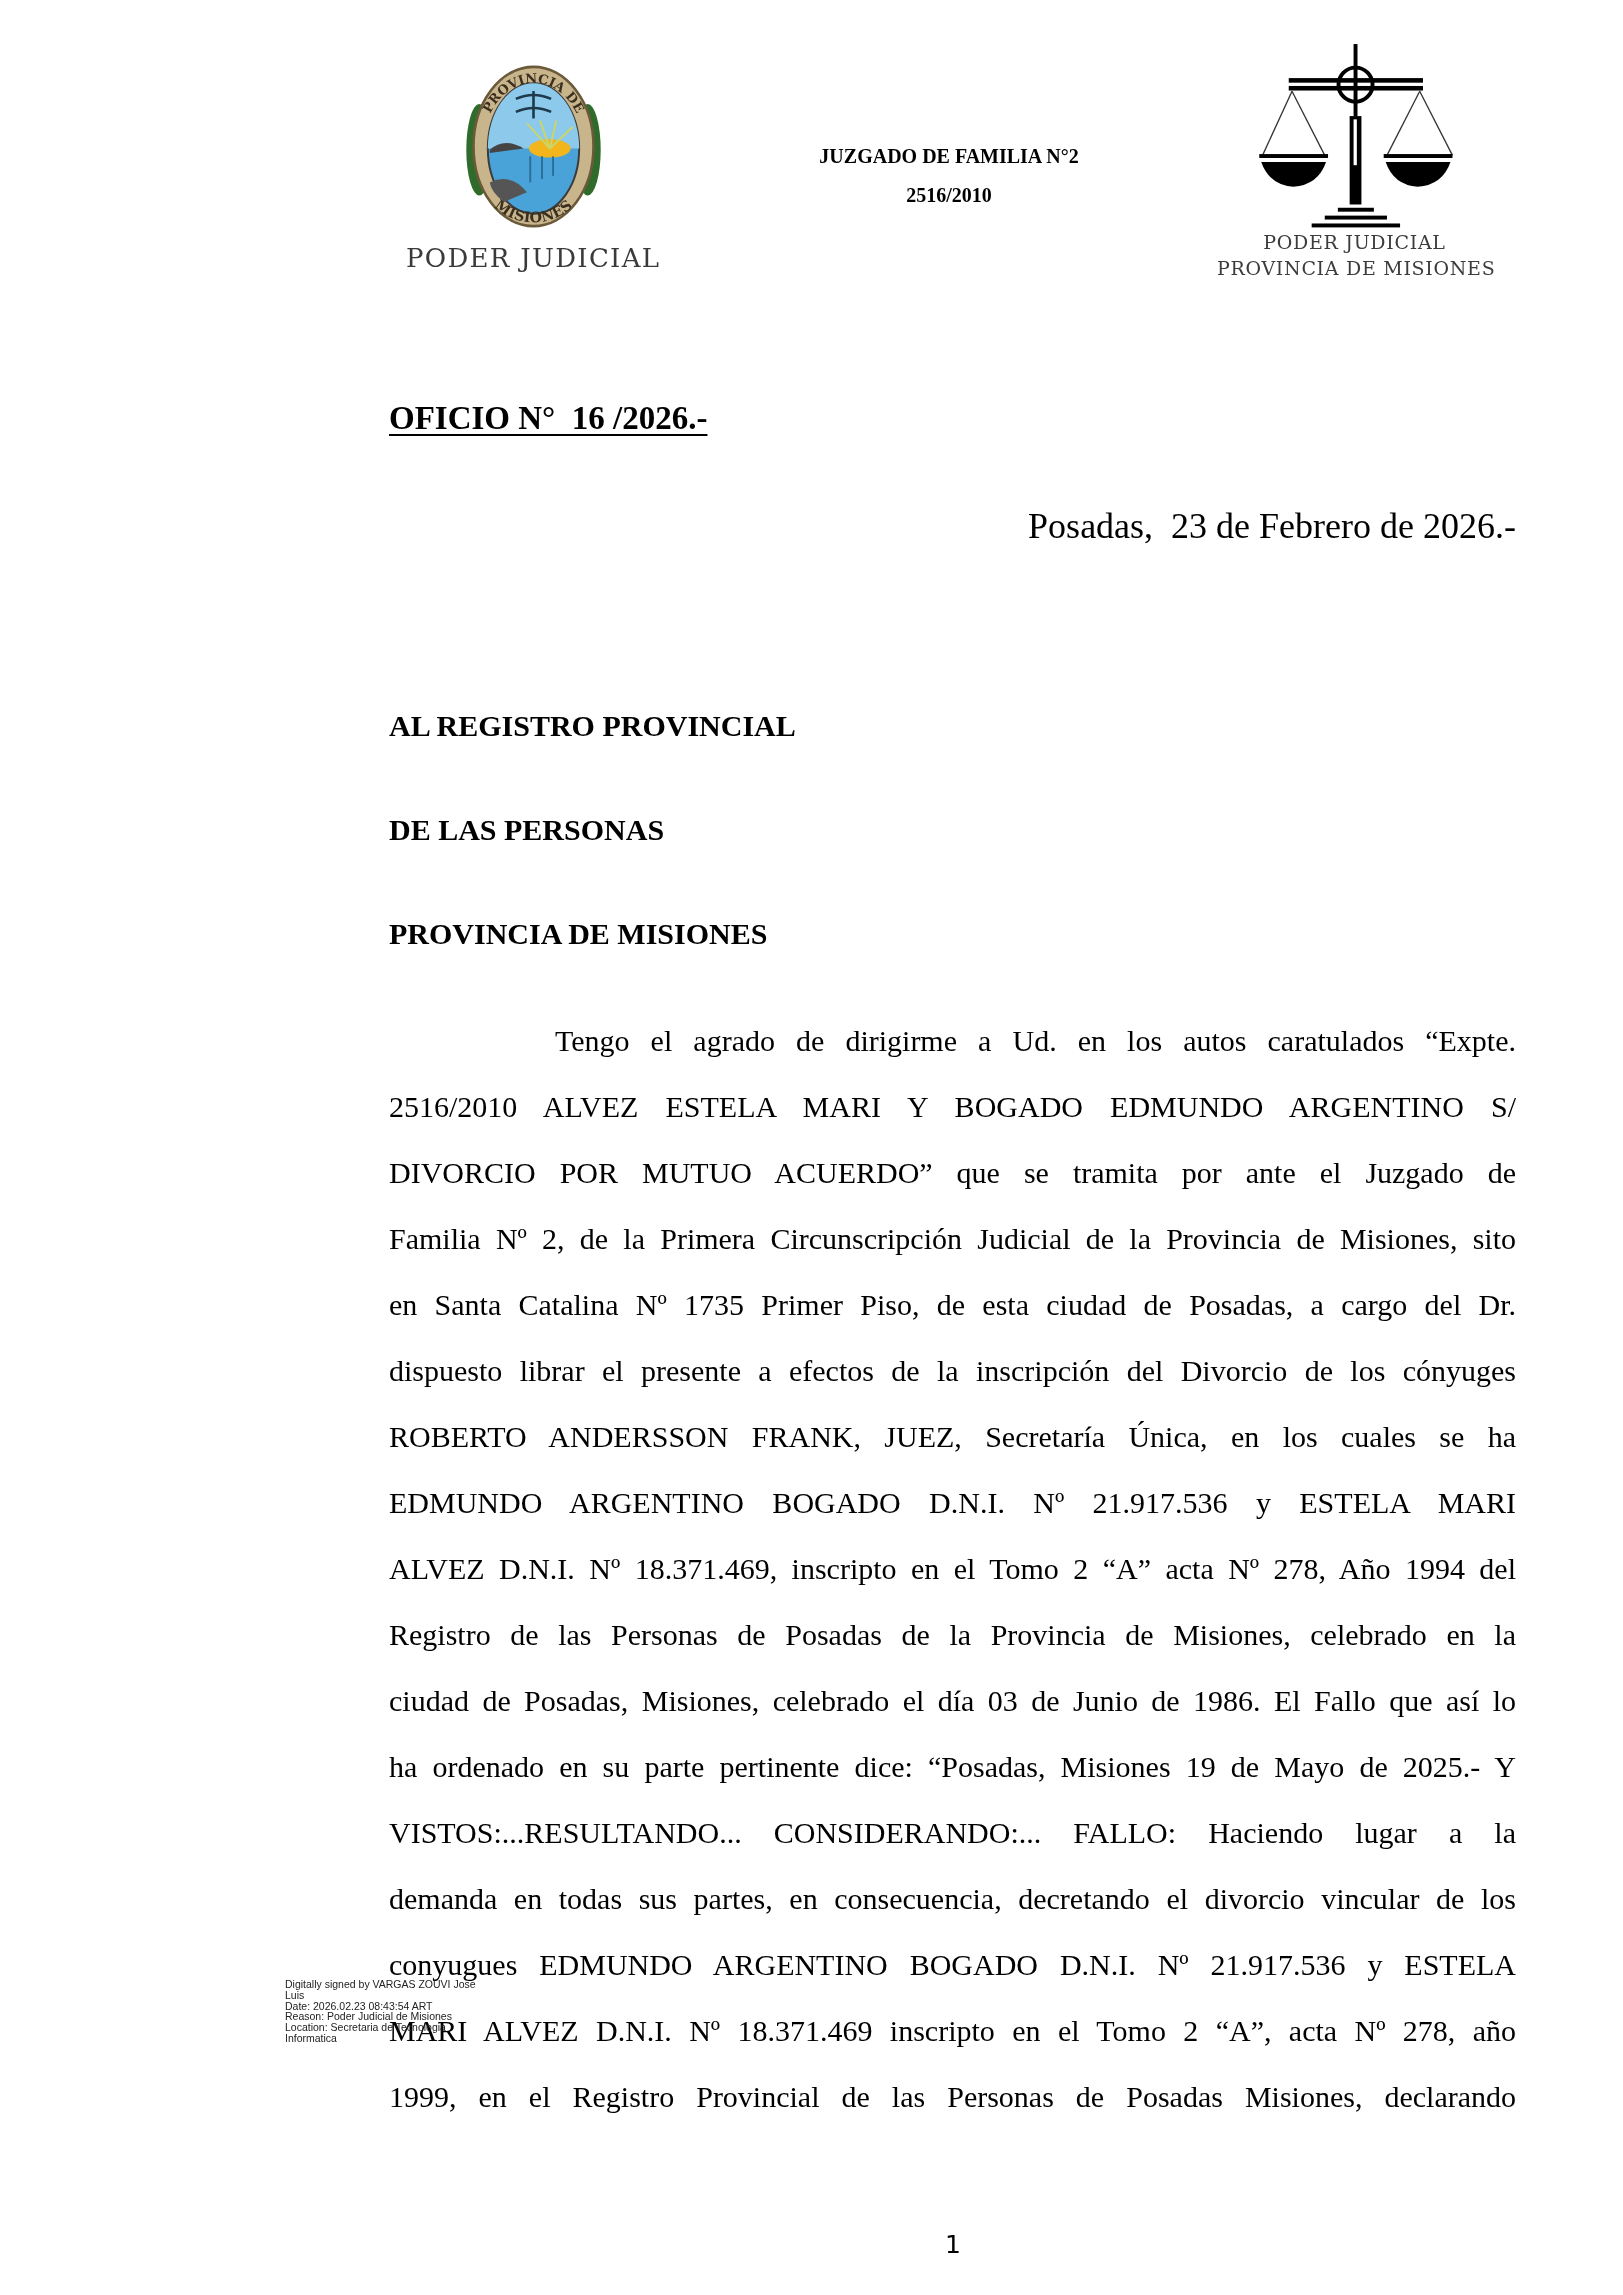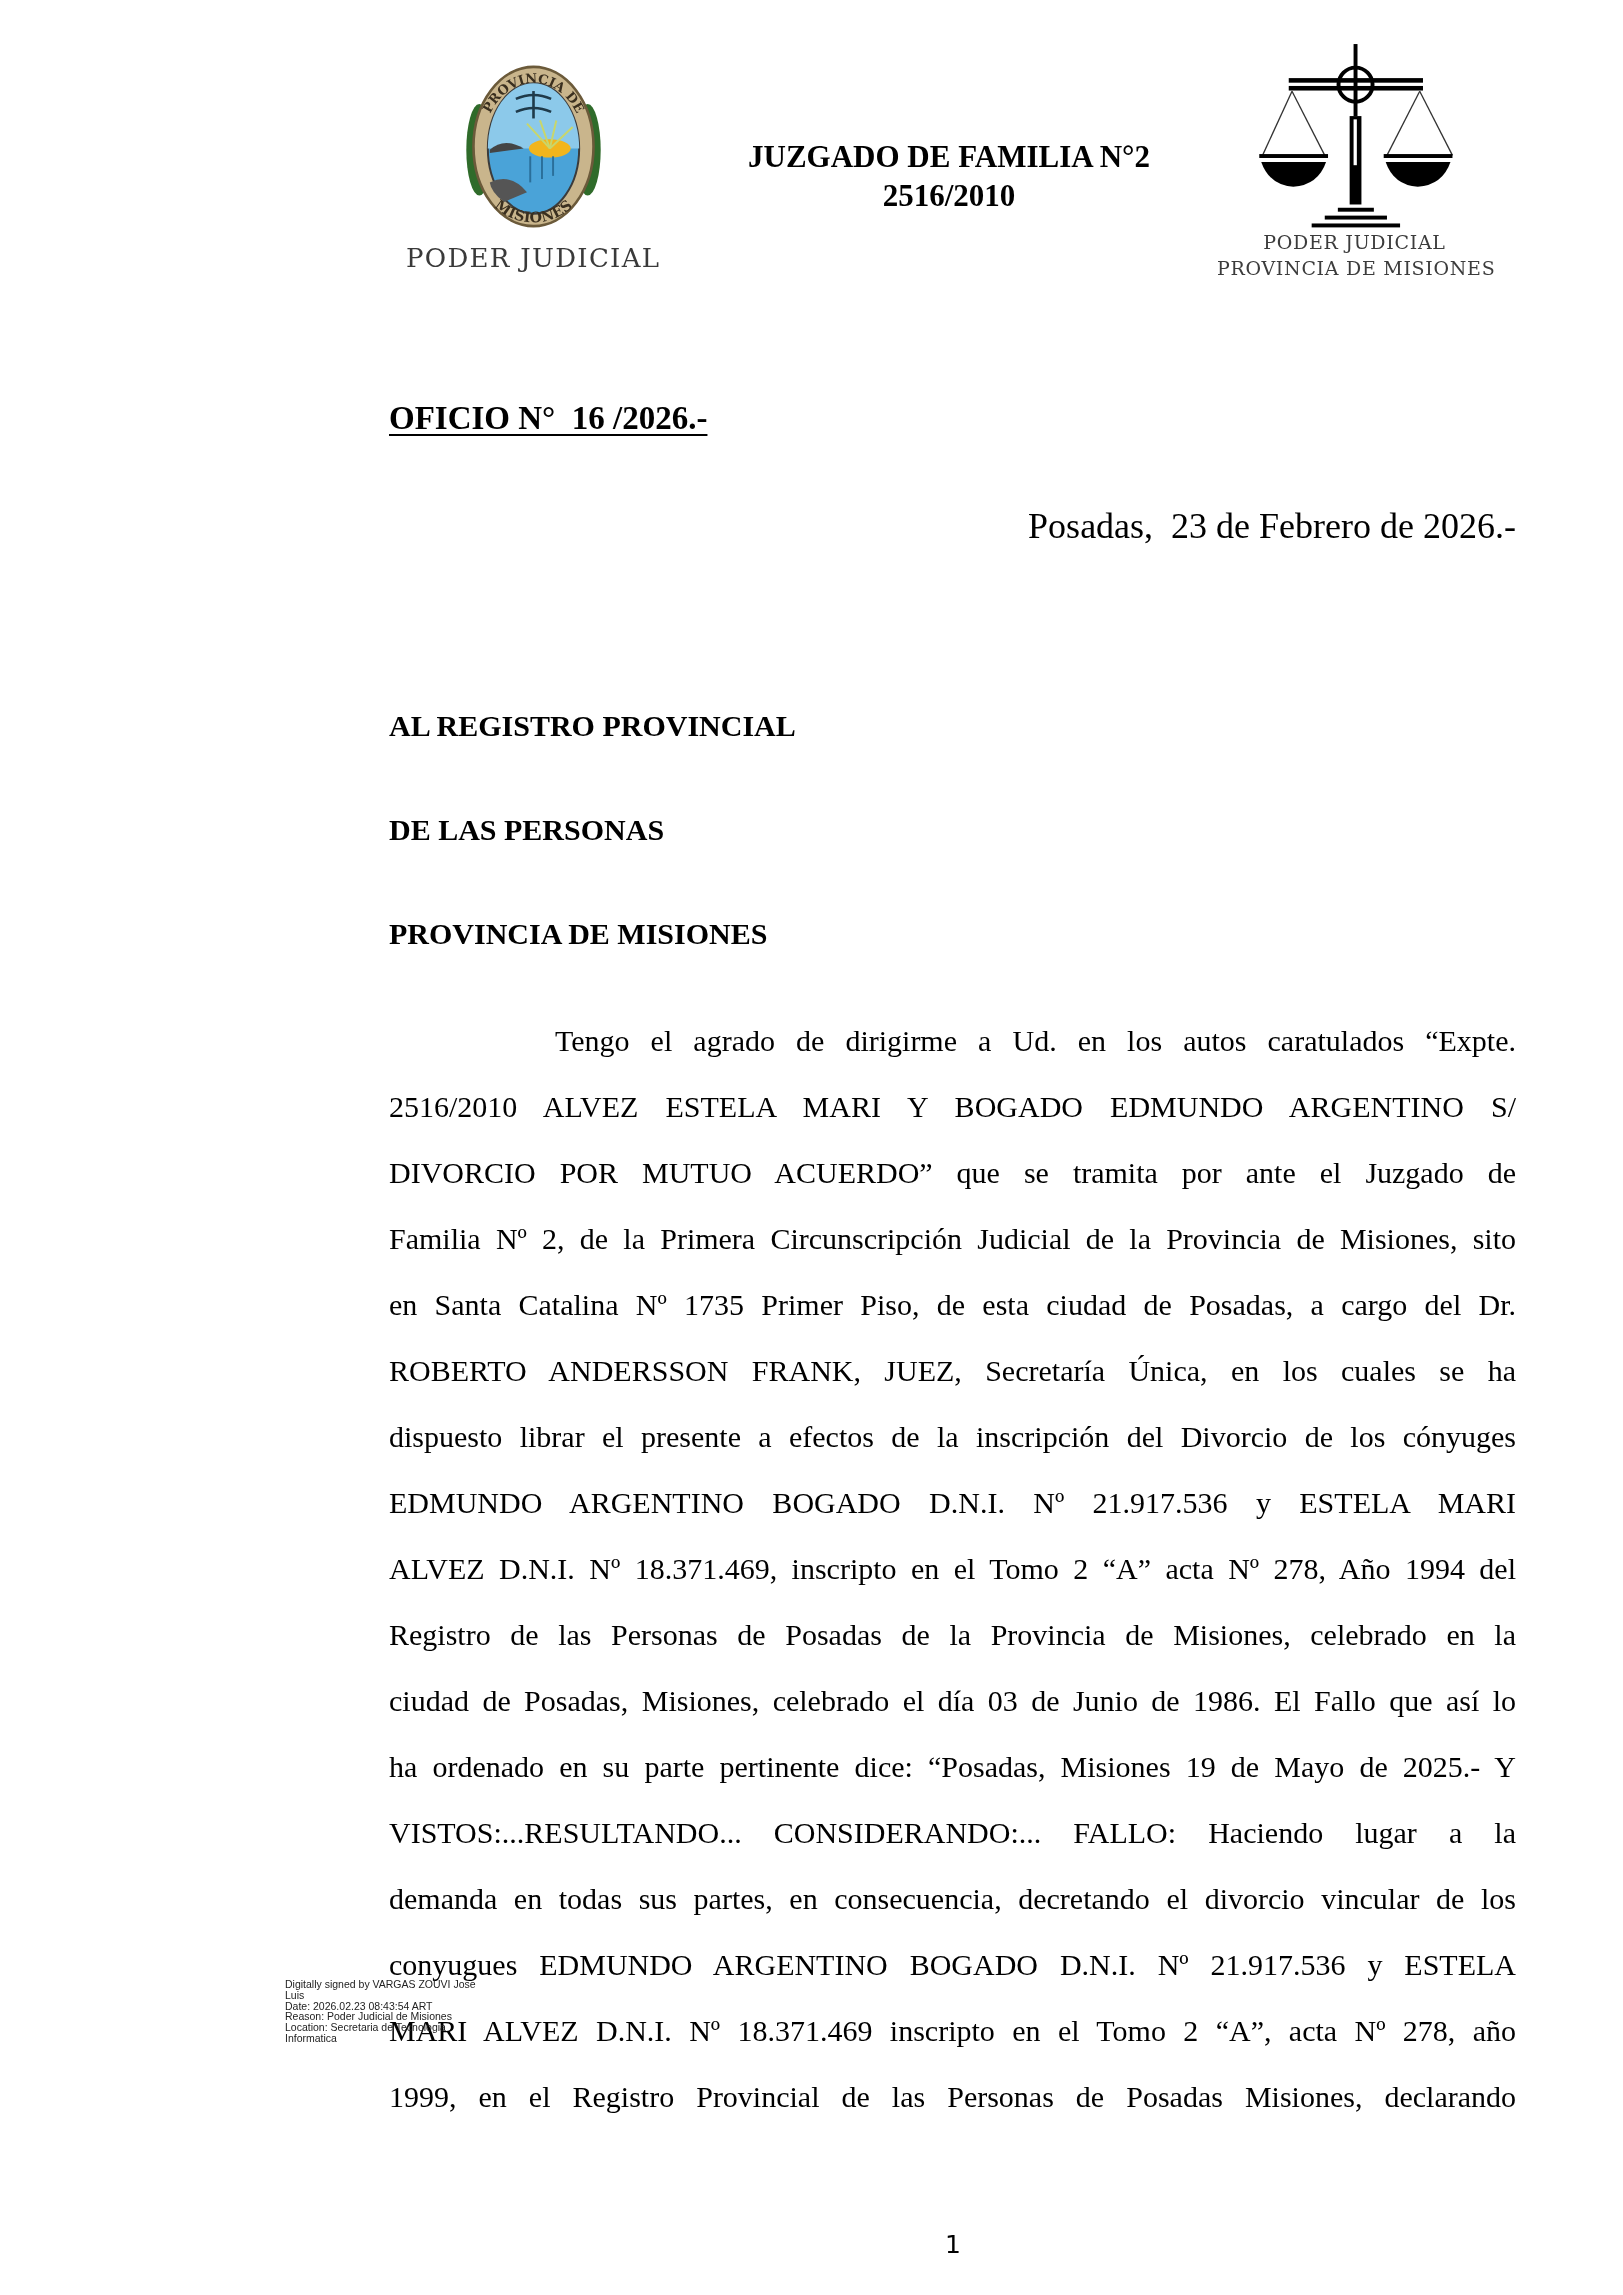--- a/index.html
+++ b/index.html
@@ -51,21 +51,21 @@
       white-space: nowrap;
     }
 
     .header-center {
       position: absolute;
       left: 694px;
       top: 137px;
       width: 510px;
       text-align: center;
       font-weight: bold;
-      font-size: 31px;
+      font-size: 20px;
       line-height: 39px;
     }
 
     .logo-right {
       position: absolute;
       left: 1230px;
       top: 41px;
       width: 275px;
       height: 249px;
     }
@@ -283,24 +283,24 @@
     <div class="body-line">
         <span>DIVORCIO POR MUTUO ACUERDO” que se tramita por ante el Juzgado de</span>
       </div>
     <div class="body-line">
         <span>Familia Nº 2, de la Primera Circunscripción Judicial de la Provincia de Misiones, sito</span>
       </div>
     <div class="body-line">
         <span>en Santa Catalina Nº 1735 Primer Piso, de esta ciudad de Posadas, a cargo del Dr.</span>
       </div>
     <div class="body-line">
+        <span>dispuesto librar el presente a efectos de la inscripción del Divorcio de los cónyuges</span>
+      </div>
+    <div class="body-line">
         <span>ROBERTO ANDERSSON FRANK, JUEZ, Secretaría Única, en los cuales se ha</span>
-      </div>
-    <div class="body-line">
-        <span>dispuesto librar el presente a efectos de la inscripción del Divorcio de los cónyuges</span>
       </div>
     <div class="body-line">
         <span>EDMUNDO ARGENTINO BOGADO D.N.I. Nº 21.917.536 y ESTELA MARI</span>
       </div>
     <div class="body-line">
         <span>ALVEZ D.N.I. Nº 18.371.469, inscripto en el Tomo 2 “A” acta Nº 278, Año 1994 del</span>
       </div>
     <div class="body-line">
         <span>Registro de las Personas de Posadas de la Provincia de Misiones, celebrado en la</span>
       </div>

